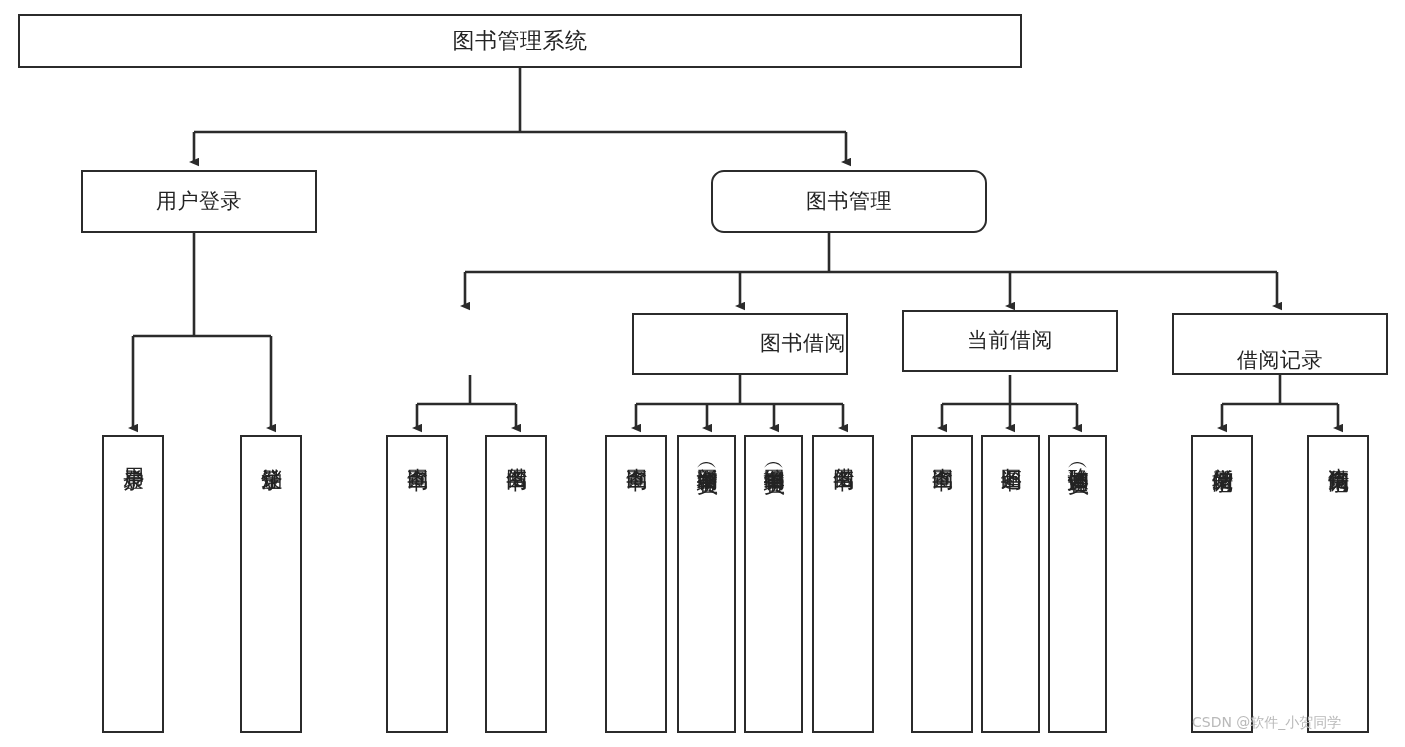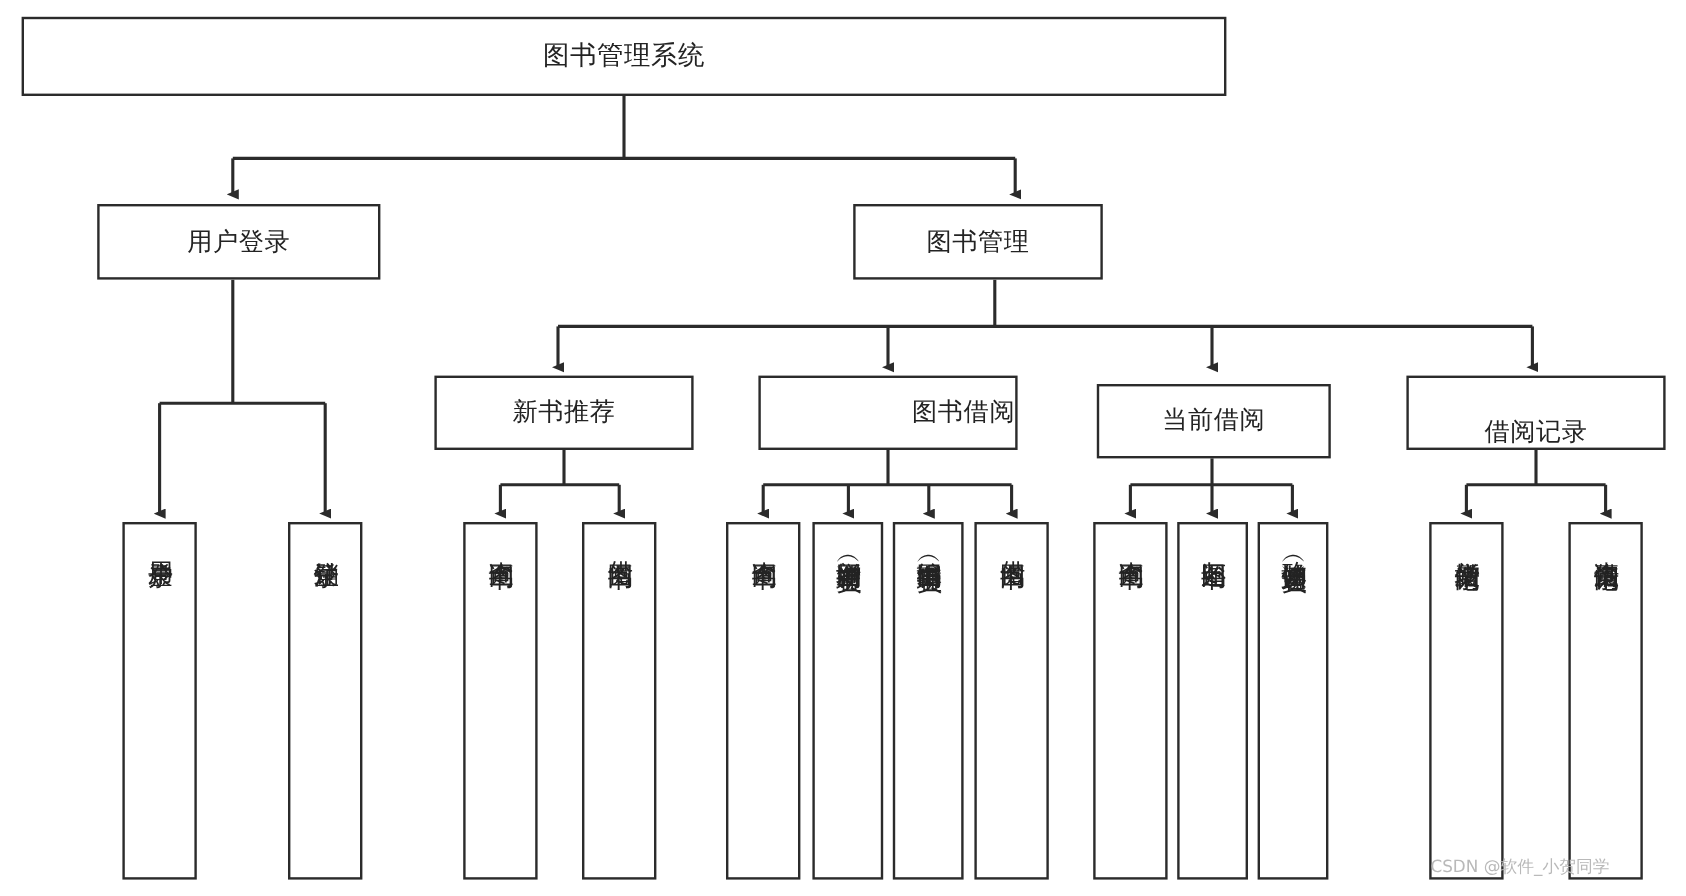--- a/index.html
+++ b/index.html
@@ -118,38 +118,35 @@
       <path d="M1010,404 L1010,428" marker-end="url(#arrow)"></path>
       <path d="M1077,404 L1077,428" marker-end="url(#arrow)"></path>
 
       <path d="M1280,375 L1280,404"></path>
       <path d="M1222,404 L1338,404"></path>
       <path d="M1222,404 L1222,428" marker-end="url(#arrow)"></path>
       <path d="M1338,404 L1338,428" marker-end="url(#arrow)"></path>
     </g>
   </svg>
 
-  <div class="node-box root" style="left:18px; top:14px; width:1004px; height:66px;">
+  <div class="node-box root" style="left:18px; top:14px; width:1004px; height:54px;">
     <span class="node-label-h">图书管理系统</span>
   </div>
 
   <div class="node-box" style="left:81px; top:170px; width:236px; height:63px;">
     <span class="node-label-h">用户登录</span>
   </div>
-  <div class="node-box" style="left:711px; top:170px; width:208px; height:63px;">
+  <div class="node-box" style="left:711px; top:170px; width:276px; height:63px;border-radius:13px;">
     <span class="node-label-h">图书管理</span>
   </div>
 
-  <div class="node-box" style="left:362px; top:313px; width:216px; height:62px;">
-    <span class="node-label-h">新书推荐</span>
-  </div>
   <div class="node-box" style="left:632px; top:313px; width:216px; height:62px;justify-content:flex-end;">
     <span class="node-label-h">图书借阅</span>
   </div>
-  <div class="node-box" style="left:902px; top:320px; width:195px; height:62px;margin-left:12px;">
+  <div class="node-box" style="left:902px; top:310px; width:216px; height:62px;">
     <span class="node-label-h">当前借阅</span>
   </div>
   <div class="node-box" style="left:1172px; top:313px; width:216px; height:62px;align-items:flex-end;">
     <span class="node-label-h">借阅记录</span>
   </div>
 
   <div class="node-box leaf" style="left:102px; top:435px; width:62px; height:298px;">
     <span class="node-label-v">用户登录</span>
   </div>
   <div class="node-box leaf" style="left:240px; top:435px; width:62px; height:298px;">

